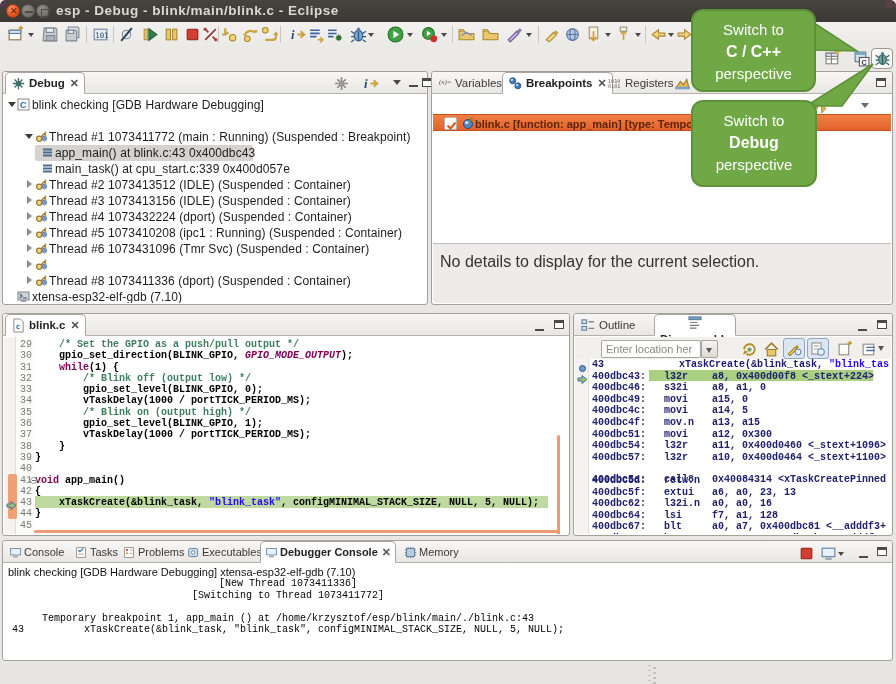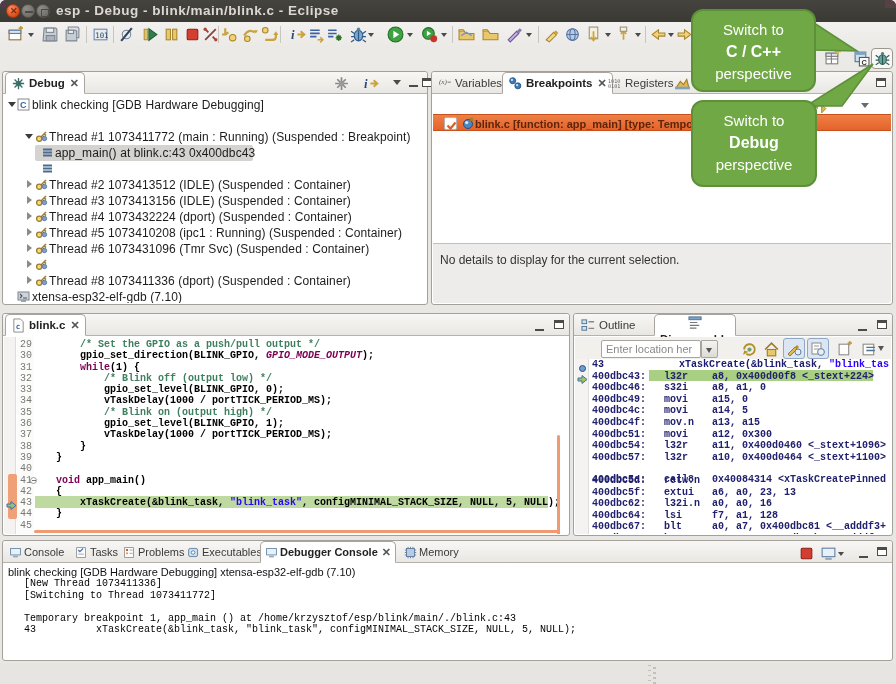--- a/index.html
+++ b/index.html
@@ -327,20 +327,21 @@
       <div class="selbg"></div>
       <div class="ticon" style="left:36px"><svg viewBox="0 0 13 13">
             <path d="M2 3.5 h9 M2 6.5 h9 M2 9.5 h9" stroke="#4c6b90" stroke-width="2"></path>
           </svg></div>
       <div class="ttext" style="left:50px">app_main() at blink.c:43 0x400dbc43</div>
     </div>
     <div class="trow" style="top:66px">
       <div class="ticon" style="left:36px"><svg viewBox="0 0 13 13">
             <path d="M2 3.5 h9 M2 6.5 h9 M2 9.5 h9" stroke="#4c6b90" stroke-width="2"></path>
           </svg></div>
+      <div class="ttext" style="left:50px">main_task() at cpu_start.c:339 0x400d057e</div>
     </div>
     <div class="trow" style="top:82px">
       <div class="twisty-closed" style="left:22px"></div>
       <div class="ticon" style="left:30px"><svg viewBox="0 0 13 13">
             <circle cx="4.2" cy="8.8" r="2.6" fill="#f0d98a" stroke="#9c7c2a" stroke-width="1.3"></circle>
             <path d="M6 7 L11 2 M9.2 3.8 l1.8 1.8 M7.6 5.4 l1.4 1.4" stroke="#9c7c2a" stroke-width="1.5" fill="none"></path>
             <circle cx="9.5" cy="8.5" r="2.2" fill="#7da3c4" stroke="#4d6fa0" stroke-width="0.8"></circle>
           </svg></div>
       <div class="ttext" style="left:44px">Thread #2 1073413512 (IDLE) (Suspended : Container)</div>
     </div>
@@ -461,21 +462,21 @@
         <svg viewBox="0 0 14 14">
             <circle cx="7" cy="8" r="4.5" fill="#4d86c0" stroke="#2a4f80"></circle>
             <circle cx="5.7" cy="6.6" r="1.7" fill="#d6e6f5"></circle>
             <path d="M9 2 l3 3 M12 2 l-3 3" stroke="#9c7c2a" stroke-width="1.4"></path>
           </svg>
       </div>
       <div style="position:absolute; left:42px; top:2.5px; font-size:11px; color:#5e2508; font-weight:bold;">blink.c [function: app_main] [type: Tempora</div>
     </div>
 
     <div style="position:absolute; left:0; right:0; top:148px; bottom:0; background:#edecea; border-top:1px solid #c2bfb9;">
-      <div style="position:absolute; left:7px; top:9px; font-size:12px; color:#333;">No details to display for the current selection.</div>
+      <div style="position:absolute; left:7px; top:9px; font-size:16px; color:#333;">No details to display for the current selection.</div>
     </div>
   </div>
 </div>
 
 <div class="panel" id="p-edit" style="left:2px; top:313px; width:568px; height:223px;">
   <div class="tabrow">
     <div class="tab active" style="left:2px;">
       <svg viewBox="0 0 16 16">
           <path d="M3 1 h7 l3 3 v11 h-10 z" fill="#fdfdfc" stroke="#8a8a88"></path>
           <text x="5" y="12" font-size="8" fill="#3465a4" font-family="monospace">c</text>
@@ -495,21 +496,21 @@
     <div style="position:absolute; left:2px; top:160px; width:11px; height:11px; z-index:3;">
       <svg viewBox="0 0 11 11">
           <path d="M1 4 h4 V1.5 L10 5.5 L5 9.5 V7 H1 z" fill="#9cc360" stroke="#3f6fb5" stroke-width="1"></path>
         </svg>
     </div>
 
     <div style="position:absolute; left:31px; top:159px; width:513px; height:11.5px; background:#bedaa0;"></div>
     <div style="position:absolute; left:4px; top:137px; width:9px; height:45px; background:#efa077; border-radius:2px;"></div>
 
     <div class="lnum" style="left:8px; top:2px; width:20px;">29<br>30<br>31<br>32<br>33<br>34<br>35<br>36<br>37<br>38<br>39<br>40<br>41<br>42<br>43<br>44<br>45</div>
-    <div class="codeline" style="left:52px; top:2px;"><span class="cmt">    /* Set the GPIO as a push/pull output */</span>
+    <div class="codeline" style="left:31px; top:2px;"><span class="cmt">    /* Set the GPIO as a push/pull output */</span>
     gpio_set_direction(BLINK_GPIO, <span class="mac">GPIO_MODE_OUTPUT</span>);
     <span class="kw">while</span>(1) {
 <span class="cmt">        /* Blink off (output low) */</span>
         gpio_set_level(BLINK_GPIO, 0);
         vTaskDelay(1000 / portTICK_PERIOD_MS);
 <span class="cmt">        /* Blink on (output high) */</span>
         gpio_set_level(BLINK_GPIO, 1);
         vTaskDelay(1000 / portTICK_PERIOD_MS);
     }
 }
@@ -671,21 +672,21 @@
     <div class="tbi" style="left:817px; top:4px"><svg viewBox="0 0 16 16">
           <rect x="2" y="3" width="12" height="8" fill="#e8f0f8" stroke="#5b7da0"></rect>
           <rect x="5" y="12" width="6" height="2" fill="#9aa6b4"></rect>
         </svg></div>
     <div class="ddt" style="left:835px; top:11px"></div>
     <div class="minmax mm-min" style="left:856px; top:10px"></div>
     <div class="minmax mm-max" style="left:874px"></div>
   </div>
   <div style="position:absolute; left:1px; top:23px; right:1px; bottom:1px; background:#fff; border-radius:0 0 3px 3px; overflow:hidden;">
     <div style="position:absolute; left:4px; top:2px; font-size:11px; color:#111; font-family:'Liberation Sans',sans-serif;">blink checking [GDB Hardware Debugging] xtensa-esp32-elf-gdb (7.10)</div>
-    <div class="conline" style="left:20px; top:14px;">[New Thread 1073411336]
+    <div class="conline" style="left:8px; top:14px;text-align:center;">[New Thread 1073411336]
 [Switching to Thread 1073411772]
 
 Temporary breakpoint 1, app_main () at /home/krzysztof/esp/blink/main/./blink.c:43
 43          xTaskCreate(&amp;blink_task, "blink_task", configMINIMAL_STACK_SIZE, NULL, 5, NULL);</div>
   </div>
 </div>
 
 <div class="statusbar">
   <div style="position:absolute; left:648px; top:2px; width:3px; height:19px; background:repeating-linear-gradient(#c3c0ba 0 1.5px, transparent 1.5px 5px);"></div>
     <div style="position:absolute; left:653px; top:4px; width:3px; height:17px; background:repeating-linear-gradient(#c3c0ba 0 1.5px, transparent 1.5px 5px);"></div>

